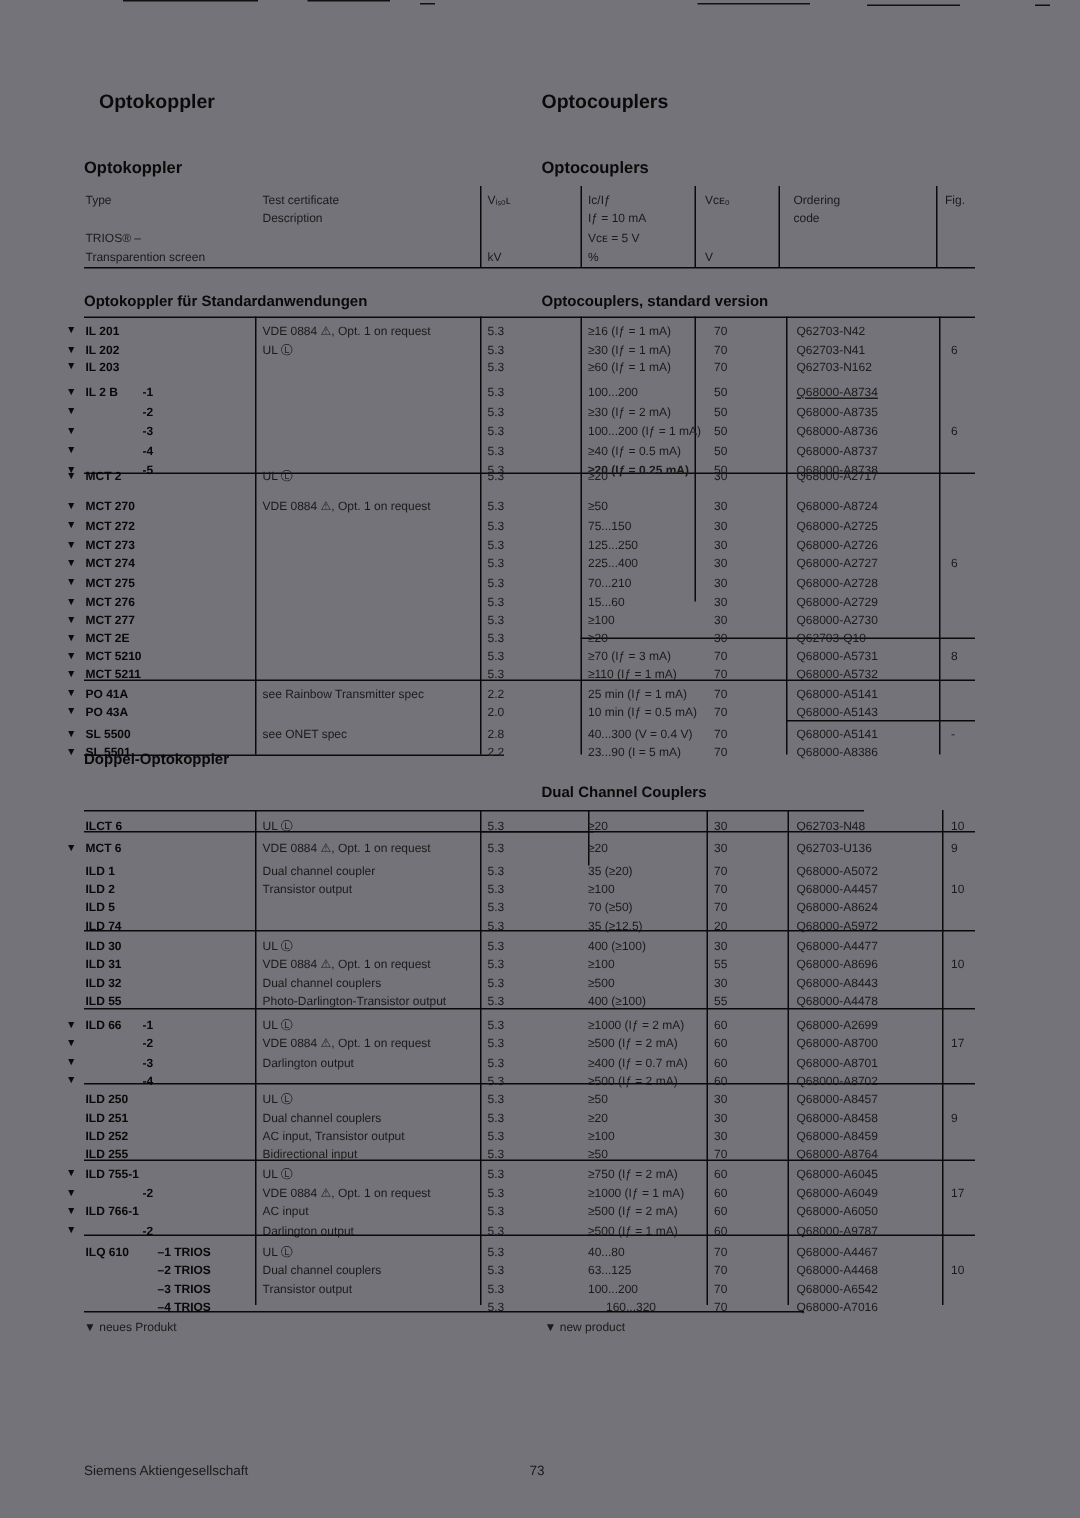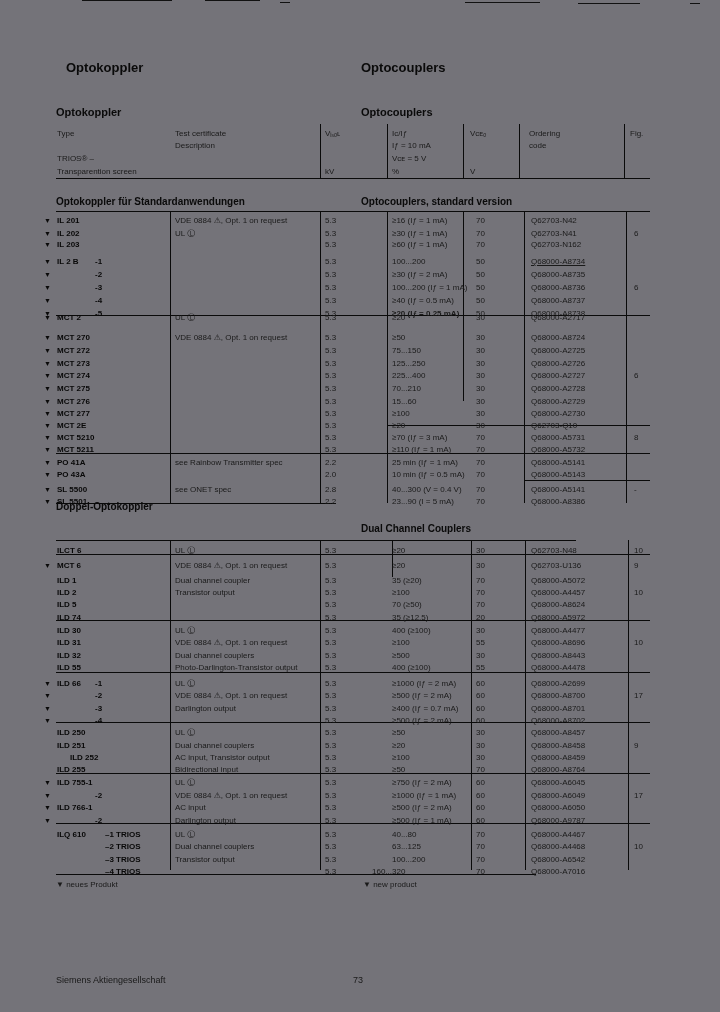--- a/index.html
+++ b/index.html
@@ -515,21 +515,21 @@
       <span class="cell type" style="left: 57px;">ILD 251</span>
       <span class="cell type" style="left: 95px;"></span>
       <span class="cell " style="left: 175px;">Dual channel couplers</span>
       <span class="cell " style="left: 325px;">5.3</span>
       <span class="cell " style="left: 392px;">≥20</span>
       <span class="cell " style="left: 476px;">30</span>
       <span class="cell " style="left: 531px;">Q68000-A8458</span>
       <span class="cell " style="left: 634px;">9</span>
     </div>
     <div class="row" style="top: 752px;">
-      <span class="cell type" style="left: 70px;">ILD 252</span>
+      <span class="cell type" style="left: 57px;">ILD 252</span>
       <span class="cell type" style="left: 95px;"></span>
       <span class="cell " style="left: 175px;">AC input, Transistor output</span>
       <span class="cell " style="left: 325px;">5.3</span>
       <span class="cell " style="left: 392px;">≥100</span>
       <span class="cell " style="left: 476px;">30</span>
       <span class="cell " style="left: 531px;">Q68000-A8459</span>
       <span class="cell " style="left: 634px;"></span>
     </div>
     <div class="row" style="top: 764px;">
       <span class="cell type" style="left: 57px;">ILD 255</span>
@@ -613,21 +613,21 @@
       <span class="cell " style="left: 392px;">100...200</span>
       <span class="cell " style="left: 476px;">70</span>
       <span class="cell " style="left: 531px;">Q68000-A6542</span>
       <span class="cell " style="left: 634px;"></span>
     </div>
     <div class="row" style="top: 866px;">
       <span class="cell type" style="left: 57px;"></span>
       <span class="cell type" style="left: 105px;">–4 TRIOS</span>
       <span class="cell " style="left: 175px;"></span>
       <span class="cell " style="left: 325px;">5.3</span>
-      <span class="cell " style="left: 372px;">160...320</span>
+      <span class="cell " style="left: 404px;">160...320</span>
       <span class="cell " style="left: 476px;">70</span>
       <span class="cell " style="left: 531px;">Q68000-A7016</span>
       <span class="cell " style="left: 634px;"></span>
     </div>
   </div>
 
 <div class="footnote" style="left:56px;top:880px;">▼ neues Produkt</div>
 <div class="footnote" style="left:363px;top:880px;">▼ new product</div>
 
 <div class="footer" style="left:56px;">Siemens Aktiengesellschaft</div>

